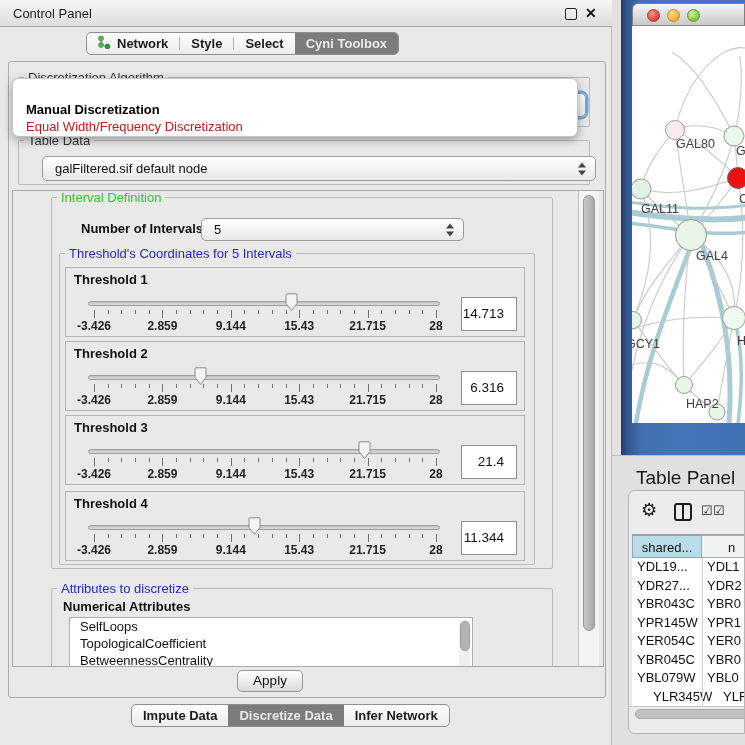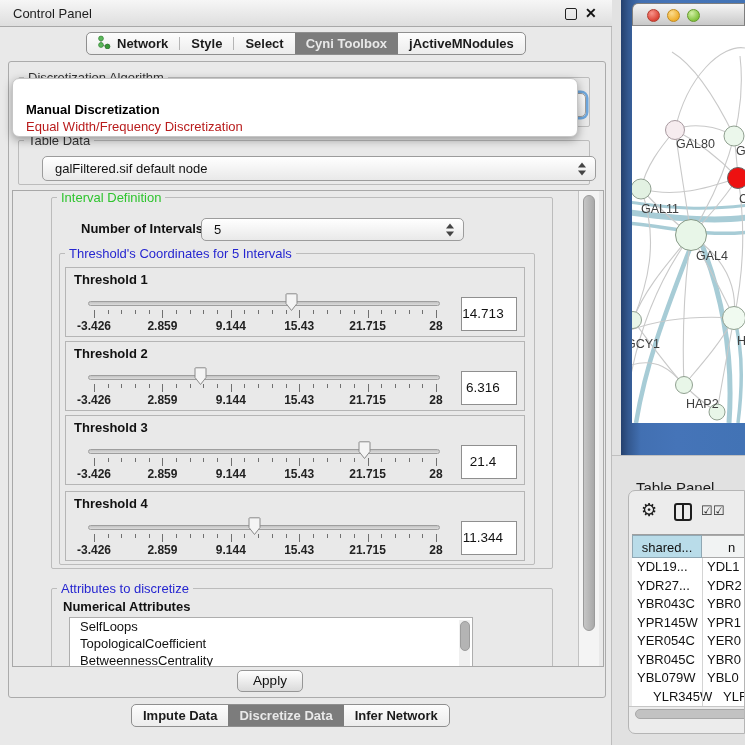--- a/index.html
+++ b/index.html
@@ -58,21 +58,21 @@
   .th-panel { position:absolute; left:0; width:460px; height:70px; border:1px solid #b5b5b5; background:#e9e9e9; }
   .th-title { position:absolute; left:8px; top:4px; font-size:13px; font-weight:bold; color:#111; }
   .th-track { position:absolute; left:22px; top:33px; width:352px; height:5px; border:1px solid #9e9e9e; border-radius:3px;
     background:linear-gradient(#c2c2c2,#dcdcdc); }
   .tick { position:absolute; width:1px; background:#707070; top:42px; }
   .tick.minor { height:4px; }
   .tick.major { height:8px; }
   .tick-label { position:absolute; top:51px; transform:translateX(-50%); font-size:12px; font-weight:bold; color:#222; white-space:nowrap; }
   .th-handle { position:absolute; top:25px; width:15px; height:19px; }
   .th-value { position:absolute; left:395px; top:29px; width:56px; height:34px; background:#fff; border:1px solid #8f8f8f;
-    font-size:13.5px; color:#111; text-align:center; line-height:32px; padding-right:12px; }
+    font-size:13.5px; color:#111; text-align:right; line-height:32px; padding-right:12px; }
 
   .attr-list { background:#fff; border:1px solid #aeaeae; overflow:hidden; }
   .attr-item { font-size:13px; color:#111; line-height:17px; padding-left:10px; white-space:nowrap; }
   .attr-vsb { position:absolute; right:2px; top:2px; width:11px; height:46px; background:#f0f0f0; }
   .attr-vsb-thumb { position:absolute; left:0.5px; top:1px; width:10px; height:30px; border-radius:5px; background:#b4b4b4; border:1px solid #9d9d9d; }
 
   .apply-btn { left:237px; top:670px; width:66px; height:22px; border:1px solid #969696; border-radius:5px;
     background:linear-gradient(#ffffff,#dadada); font-size:13.5px; color:#111; text-align:center; line-height:20px; }
 
   
@@ -81,21 +81,21 @@
     background:linear-gradient(90deg,#24406d 0%, #33588f 6%, #4270b2 16%, #4574b8 45%, #4273b5 100%); }
   .net-titlebar { left:11px; top:3px; width:113px; height:23px; border:1px solid #7e7e7e; border-bottom-color:#8a8a8a;
     border-radius:6px 0 0 0; background:linear-gradient(#f5f5f5,#c9c9c9); }
   .light { position:absolute; top:5px; width:13px; height:13px; border-radius:50%; }
   .light.red    { left:14px; background:radial-gradient(circle at 35% 30%, #f8948a, #db4437 70%); border:1px solid #b03b2e; }
   .light.yellow { left:34px; background:radial-gradient(circle at 35% 30%, #fbdc8e, #efae2d 70%); border:1px solid #c08a1e; }
   .light.green  { left:54px; background:radial-gradient(circle at 35% 30%, #d2efa5, #83c33f 70%); border:1px solid #63982a; }
   .net-canvas { left:11px; top:26px; width:113px; height:397px; background:#fff; overflow:hidden; }
 
   .tp-strip { left:612px; top:455px; width:133px; height:35px; background:#e1e1e1; border-top:1px solid #c0c0c0; }
-  .tp-title { left:24px; top:14px; height:35px; line-height:35px; font-size:15px; color:#1a1a1a; }
+  .tp-title { left:24px; top:4px; height:35px; line-height:35px; font-size:19px; color:#1a1a1a; }
   .tp-under { left:612px; top:490px; width:133px; height:255px; background:#e1e1e1; }
   .tp-box { left:628px; top:490px; width:117px; height:244px; background:#ececec; border:1px solid #b5b5b5; border-radius:7px 0 0 7px; overflow:hidden; }
 
   .gear-ico { position:absolute; left:12px; top:10px; font-size:18px; color:#1d1d1d; line-height:18px; }
   .split-ico { position:absolute; left:45px; top:12px; width:18px; height:18px; border:2px solid #1d1d1d; border-radius:3px; }
   .split-ico:after { content:""; position:absolute; left:6px; top:0; width:2px; height:14px; background:#1d1d1d; }
   .cb-ico { position:absolute; top:13px; font-size:13px; color:#1d1d1d; line-height:13px; }
 
   .tp-table { position:absolute; left:3px; top:43px; width:114px; height:176px; background:#fff; border-top:1px solid #9f9f9f; }
   .tp-th { position:absolute; top:0; height:23px; font-size:13px; color:#111; text-align:center; line-height:23px; border-right:1px solid #8fa6b2; }
@@ -141,23 +141,20 @@
       <div class="sep"></div>
       <div class="tab">
           <span>Style</span>
         </div>
       <div class="sep"></div>
       <div class="tab">
           <span>Select</span>
         </div>
       <div class="tab selected">
           <span>Cyni Toolbox</span>
-        </div>
-      <div class="tab">
-          <span>jActiveMNodules</span>
         </div>
     </div>
 
     <div class="abs cp-outer"></div>
 
     <div class="abs fs" style="left:18px; top:77px; width:572px; height:50px;"></div>
     <div class="abs fs-label" style="left:24px; top:70px;">Discretization Algorithm</div>
     <div class="abs algo-combo-remnant">
         <span class="spin"></span>
       </div>

